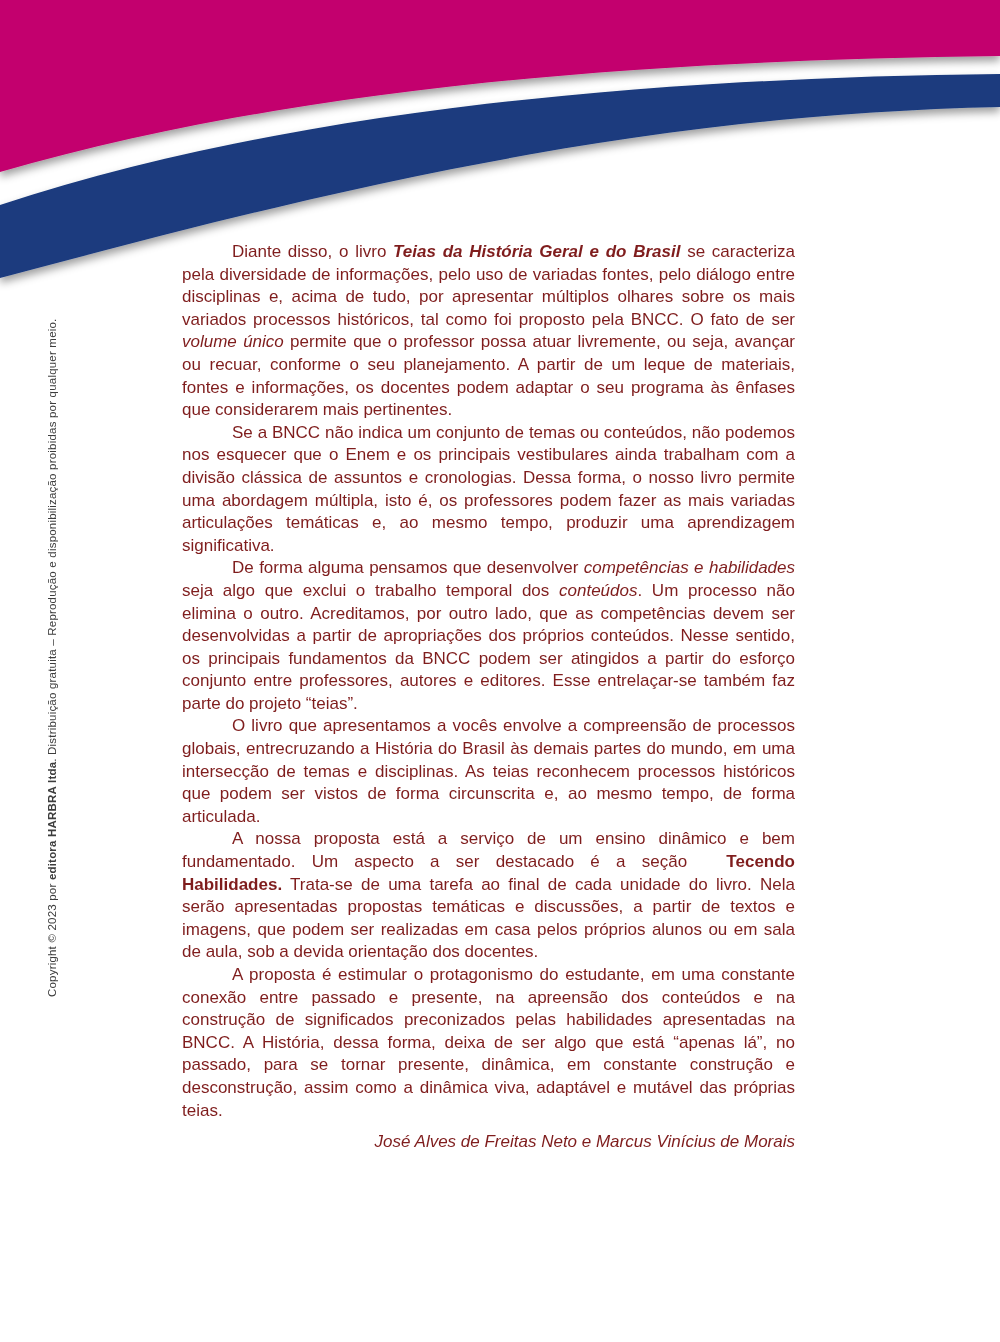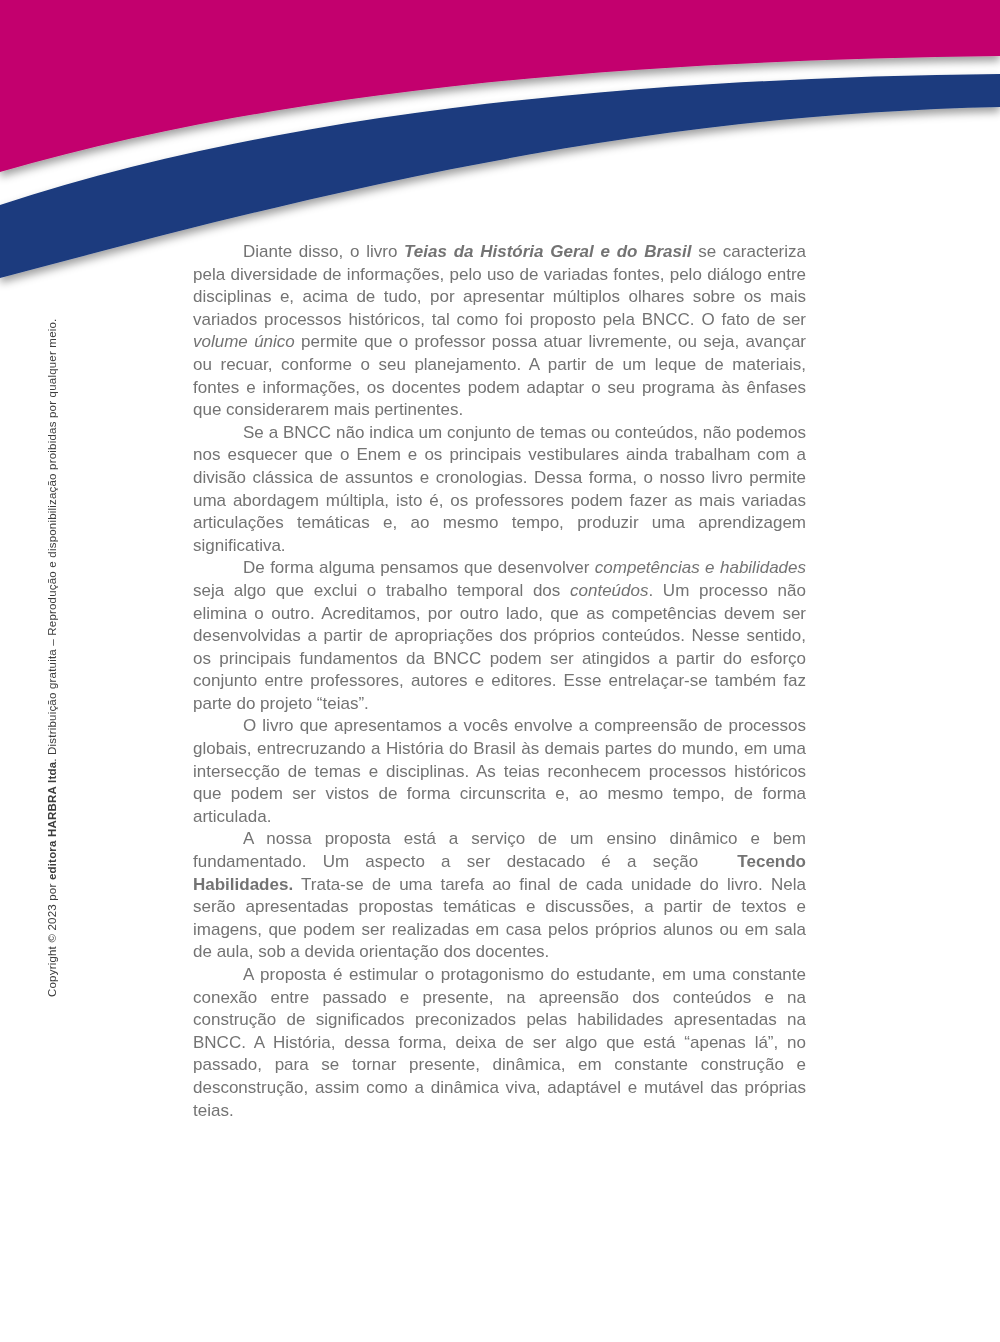--- a/index.html
+++ b/index.html
@@ -26,26 +26,26 @@
     transform-origin: 0 0;
     transform: rotate(-90deg);
     font-size: 11.5px;
     letter-spacing: 0.2px;
     color: #3d3d3d;
     white-space: nowrap;
   }
   .sidebar-note .sb-b { font-weight: bold; }
   .text-column {
     position: absolute;
-    left: 193px;
+    left: 182px;
     top: 241px;
     width: 613px;
     font-size: 17px;
     line-height: 22.6px;
-    color: #737373;
+    color: #7f1d1d;
     text-align: justify;
     hyphens: auto;
     -webkit-hyphens: auto;
   }
   .text-column p.body {
     margin: 0;
     text-indent: 50px;
   }
   .text-column .bi { font-weight: bold; font-style: italic; }
   .text-column .i  { font-style: italic; }
@@ -77,15 +77,16 @@
 
   <div class="text-column">
     <div id="paragraphs">
         <p class="body"><span>Diante disso, o livro </span><span class="bi">Teias da História Geral e do Brasil</span><span> se caracteriza pela diversidade de informações, pelo uso de variadas fontes, pelo diálogo entre disciplinas e, acima de tudo, por apresentar múltiplos olhares sobre os mais variados processos históricos, tal como foi proposto pela BNCC. O fato de ser </span><span class="i">volume único</span><span> permite que o professor possa atuar livremente, ou seja, avançar ou recuar, conforme o seu planejamento. A partir de um leque de materiais, fontes e informações, os docentes podem adaptar o seu programa às ênfases que considerarem mais pertinentes.</span></p>
         <p class="body"><span>Se a BNCC não indica um conjunto de temas ou conteúdos, não podemos nos esquecer que o Enem e os principais vestibulares ainda trabalham com a divisão clássica de assuntos e cronologias. Dessa forma, o nosso livro permite uma abordagem múltipla, isto é, os professores podem fazer as mais variadas articulações temáticas e, ao mesmo tempo, produzir uma aprendizagem significativa.</span></p>
         <p class="body"><span>De forma alguma pensamos que desenvolver </span><span class="i">competências e habilidades</span><span> seja algo que exclui o trabalho temporal dos </span><span class="i">conteúdos</span><span>. Um processo não elimina o outro. Acreditamos, por outro lado, que as competências devem ser desenvolvidas a partir de apropriações dos próprios conteúdos. Nesse sentido, os principais fundamentos da BNCC podem ser atingidos a partir do esforço conjunto entre professores, autores e editores. Esse entrelaçar-se também faz parte do projeto “teias”.</span></p>
         <p class="body"><span>O livro que apresentamos a vocês envolve a compreensão de processos globais, entrecruzando a História do Brasil às demais partes do mundo, em uma intersecção de temas e disciplinas. As teias reconhecem processos históricos que podem ser vistos de forma circunscrita e, ao mesmo tempo, de forma articulada.</span></p>
         <p class="body"><span>A nossa proposta está a serviço de um ensino dinâmico e bem fundamentado. Um aspecto a ser destacado é a seção </span><span class="b">Tecendo Habilidades.</span><span> Trata-se de uma tarefa ao final de cada unidade do livro. Nela serão apresentadas propostas temáticas e discussões, a partir de textos e imagens, que podem ser realizadas em casa pelos próprios alunos ou em sala de aula, sob a devida orientação dos docentes.</span></p>
         <p class="body"><span>A proposta é estimular o protagonismo do estudante, em uma constante conexão entre passado e presente, na apreensão dos conteúdos e na construção de significados preconizados pelas habilidades apresentadas na BNCC. A História, dessa forma, deixa de ser algo que está “apenas lá”, no passado, para se tornar presente, dinâmica, em constante construção e desconstrução, assim como a dinâmica viva, adaptável e mutável das próprias teias.</span></p>
       </div>
+    <p class="signature">José Alves de Freitas Neto e Marcus Vinícius de Morais</p>
   </div>
 
 </div>
 
 </body></html>

